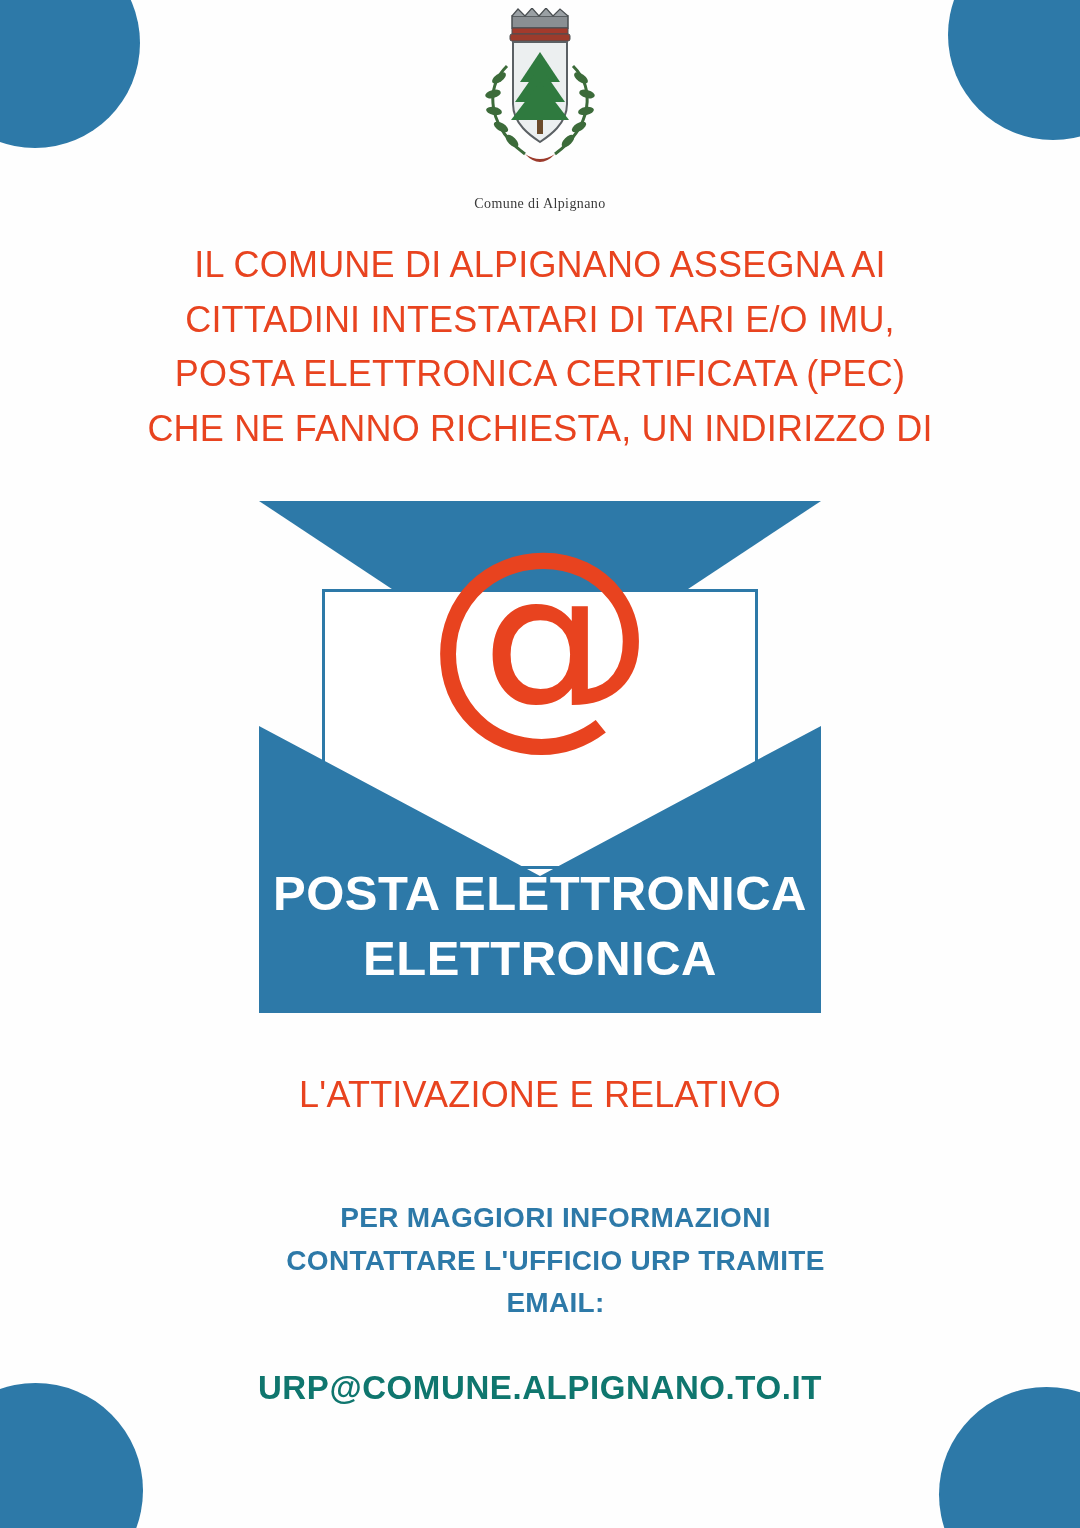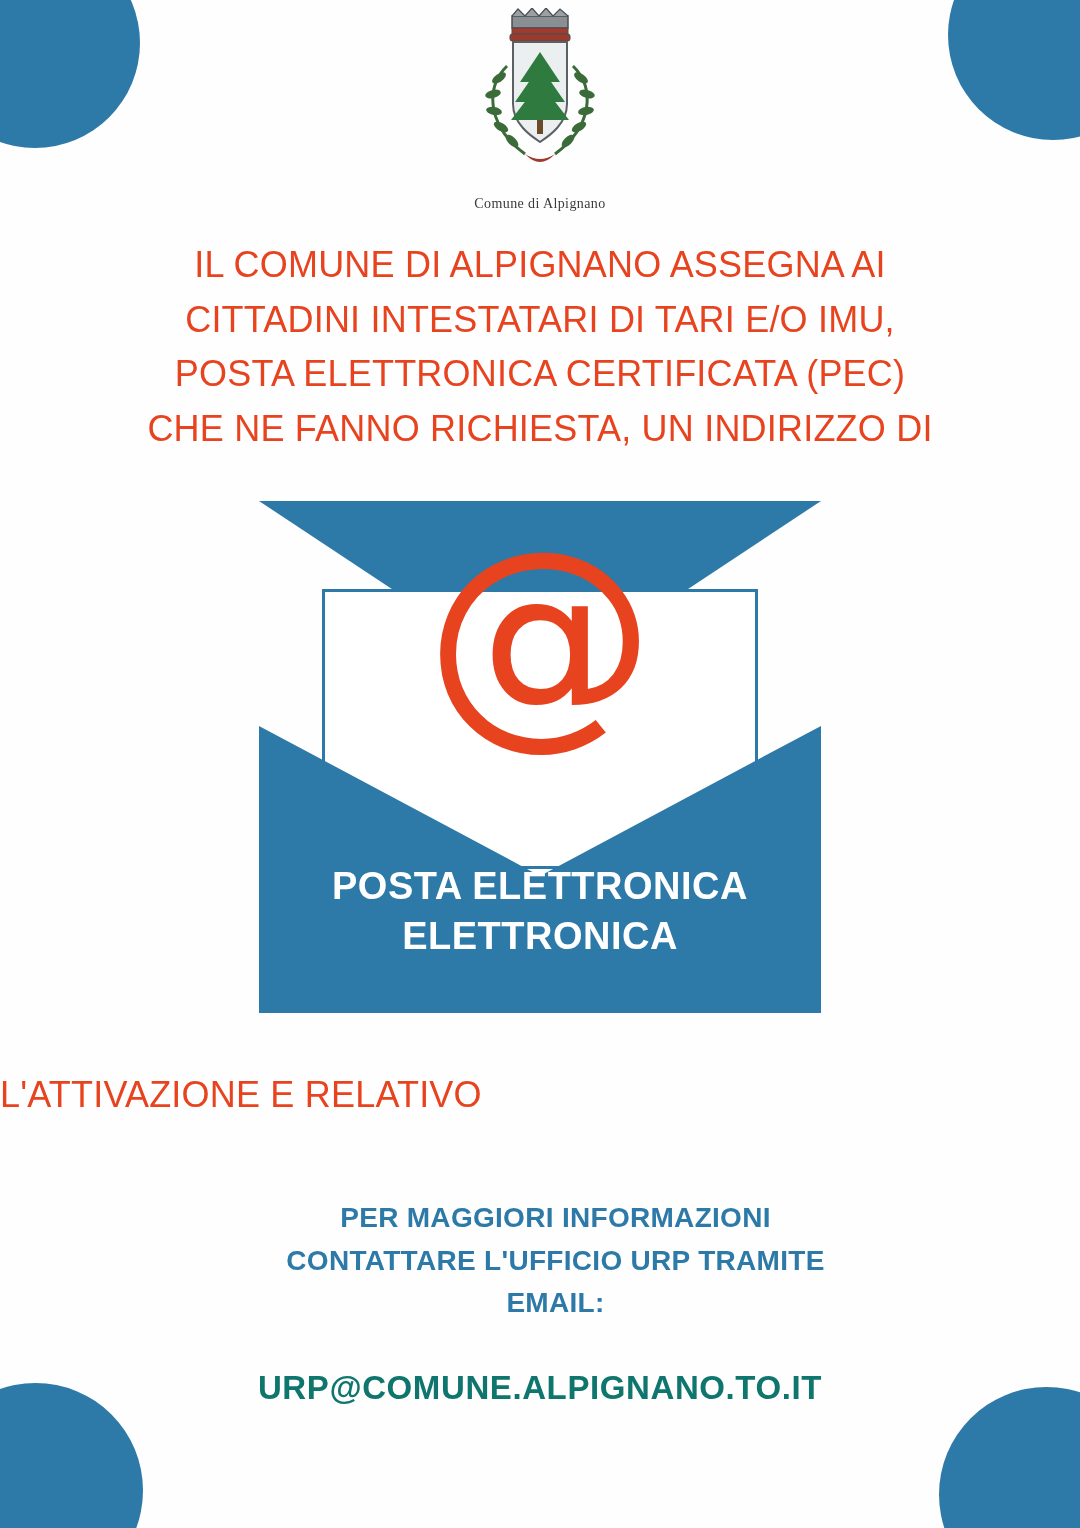--- a/index.html
+++ b/index.html
@@ -117,30 +117,31 @@
     height: 287px;
     background: #2d79a8;
     clip-path: polygon(0 0, 281px 150px, 562px 0, 562px 287px, 0 287px);
   }
   .env-text {
     position: absolute;
     left: 0; right: 0;
     top: 360px;
     text-align: center;
     color: #ffffff;
-    font-size: 38px;
+    font-size: 49px;
     font-weight: 600;
     line-height: 1.32;
     letter-spacing: 0.5px;
   }
   .env-text .ln { display: block; }
 
   
   .free-note {
     margin-top: 56px;
+    text-align: center;
     color: #e8431f;
     font-size: 36px;
     line-height: 1.45;
     letter-spacing: 0.2px;
     font-weight: 500;
   }
   .free-note .ln { display: block; }
 
   
   .info-block {

